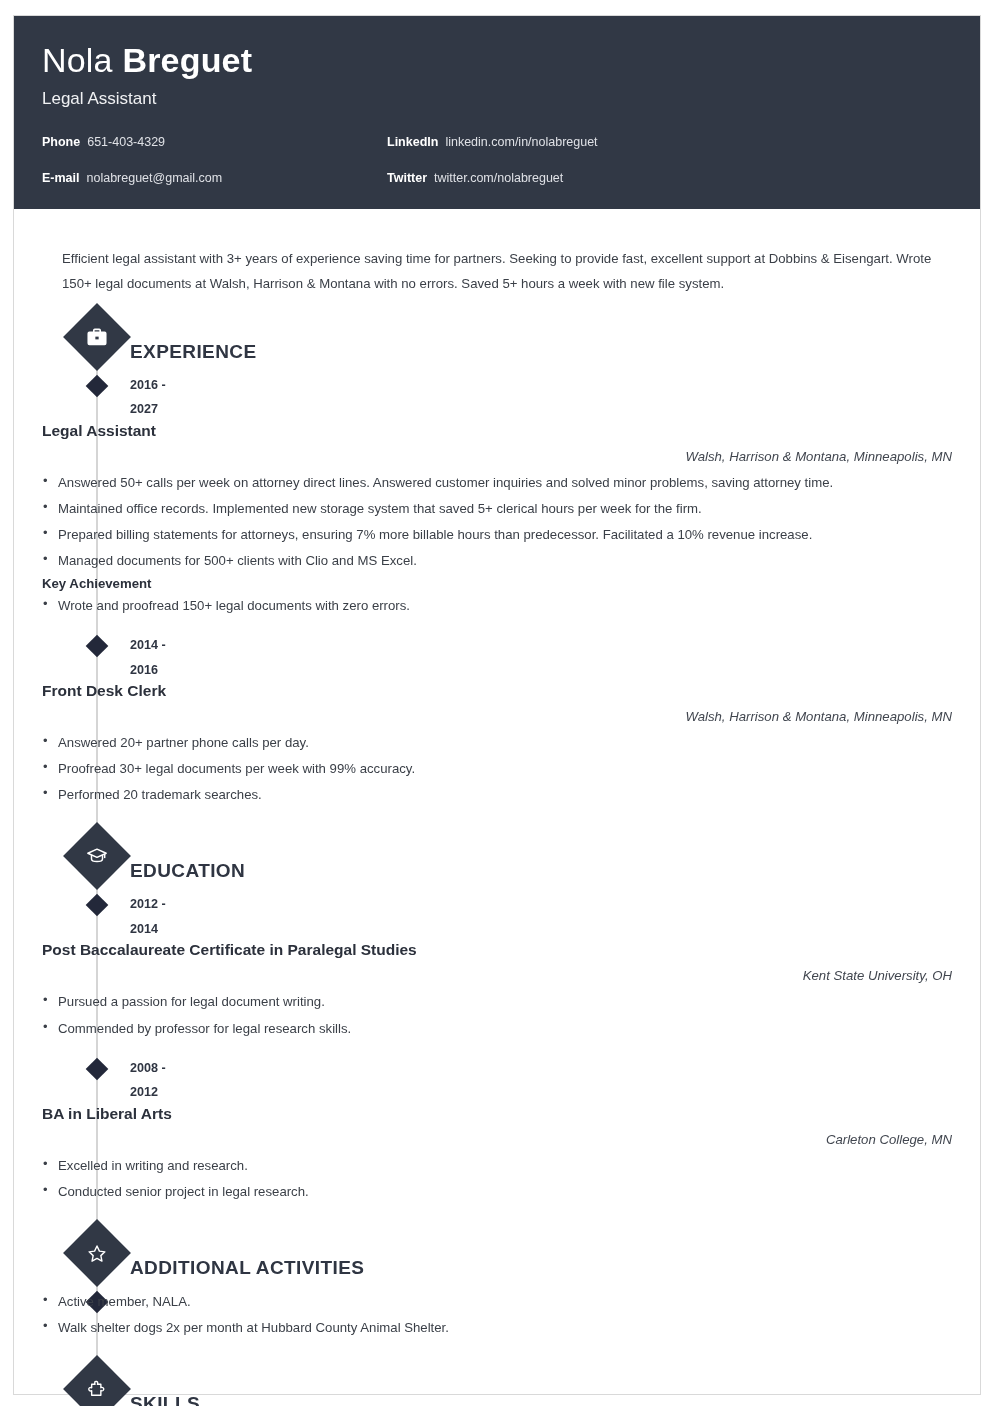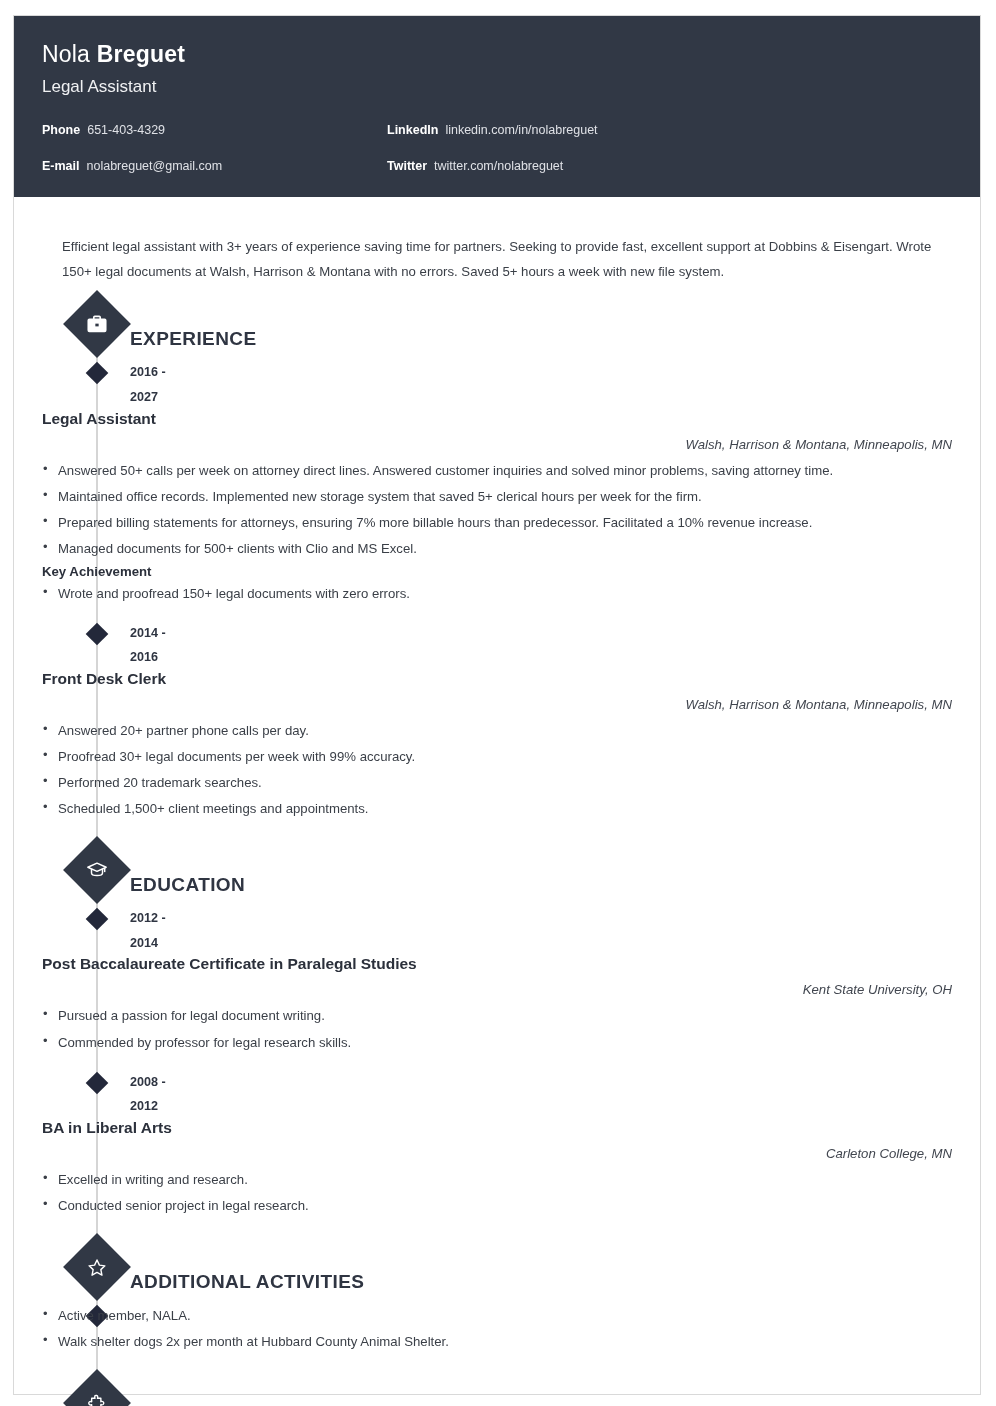--- a/index.html
+++ b/index.html
@@ -27,21 +27,21 @@
   }
 
   
   .hdr {
     background: #313845;
     color: #ffffff;
     padding: 26px 28px 24px 28px;
     box-sizing: border-box;
   }
   .hdr-name {
-    font-size: 23px;
+    font-size: 34px;
     line-height: 1.1;
     font-weight: 300;
     letter-spacing: 0.2px;
     margin: 0 0 10px 0;
     white-space: nowrap;
   }
   .hdr-name .last { font-weight: 700; }
   .hdr-title {
     font-size: 17px;
     font-weight: 400;
@@ -300,21 +300,20 @@
           <div>2014 -</div>
           <div>2016</div>
         </div>
         <div class="entry-main">
           <div class="entry-role">Front Desk Clerk</div>
           <div class="entry-org">Walsh, Harrison &amp; Montana, Minneapolis, MN</div>
           <ul class="bullets">
             <li>Answered 20+ partner phone calls per day.</li>
             <li>Proofread 30+ legal documents per week with 99% accuracy.</li>
             <li>Performed 20 trademark searches.</li>
-            <li>Scheduled 1,500+ client meetings and appointments.</li>
           </ul>
         </div>
       </div>
 
       <div class="section-gap"></div>
 
       <div class="section-head">
         <div class="diamond-badge">
           <svg width="22" height="22" viewBox="0 0 24 24" fill="none" stroke="#ffffff" stroke-width="1.6" stroke-linejoin="round">
             <path d="M12 4.5 L22 9 L12 13.5 L2 9 Z"></path>

